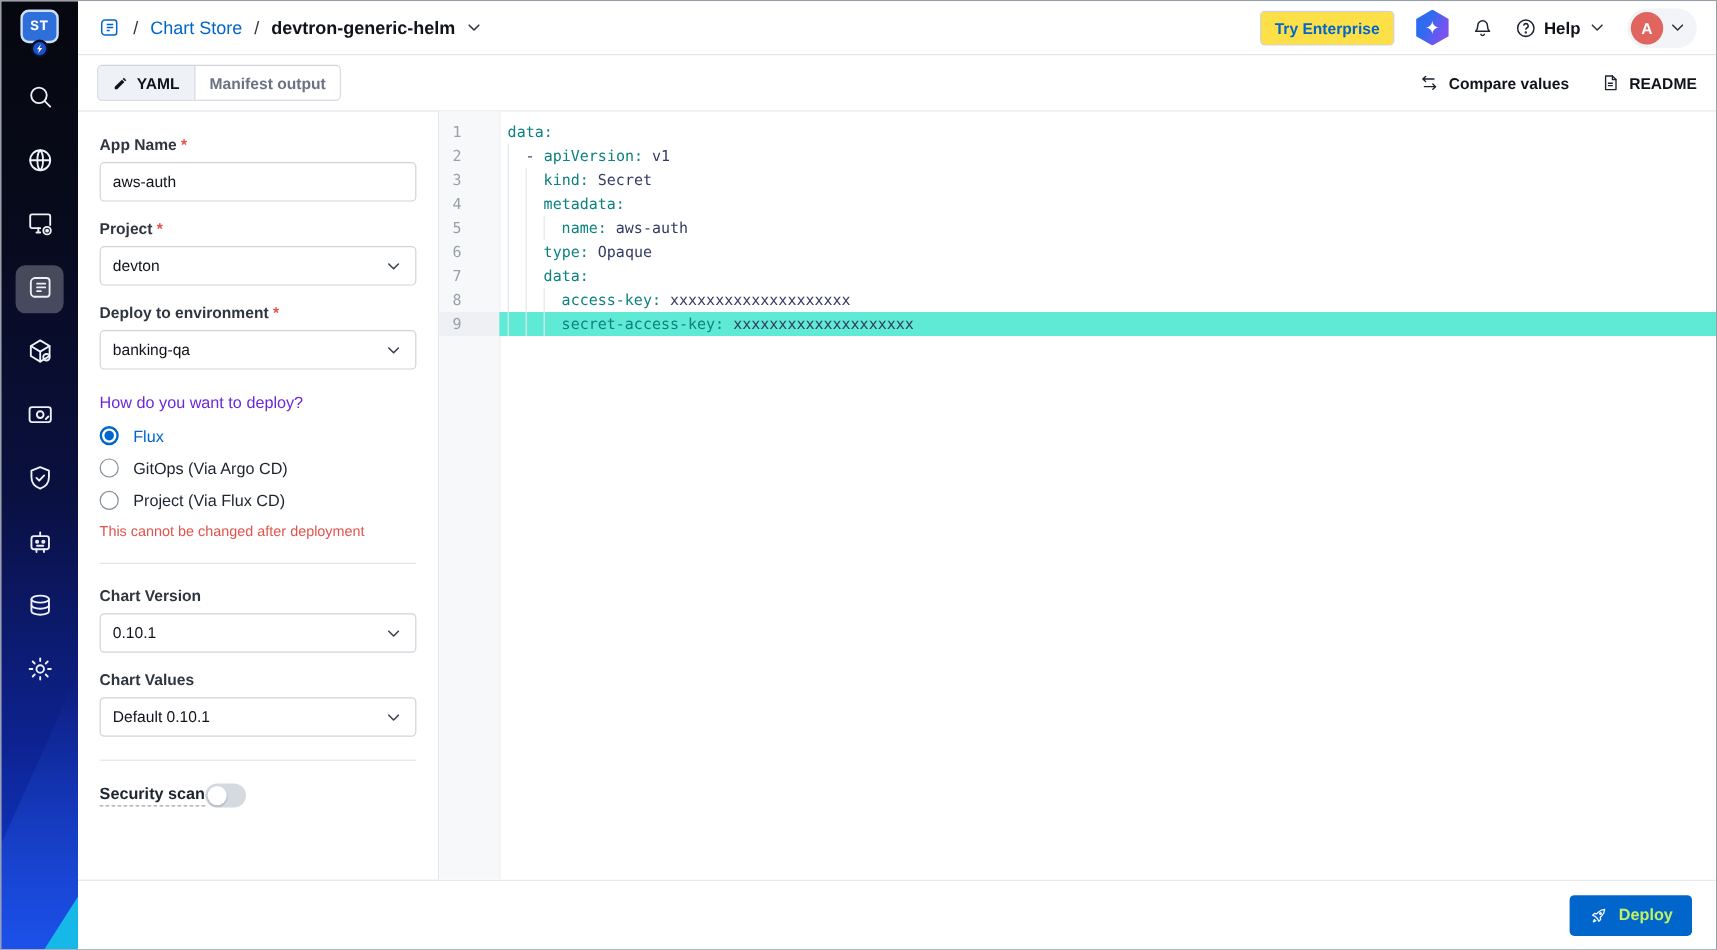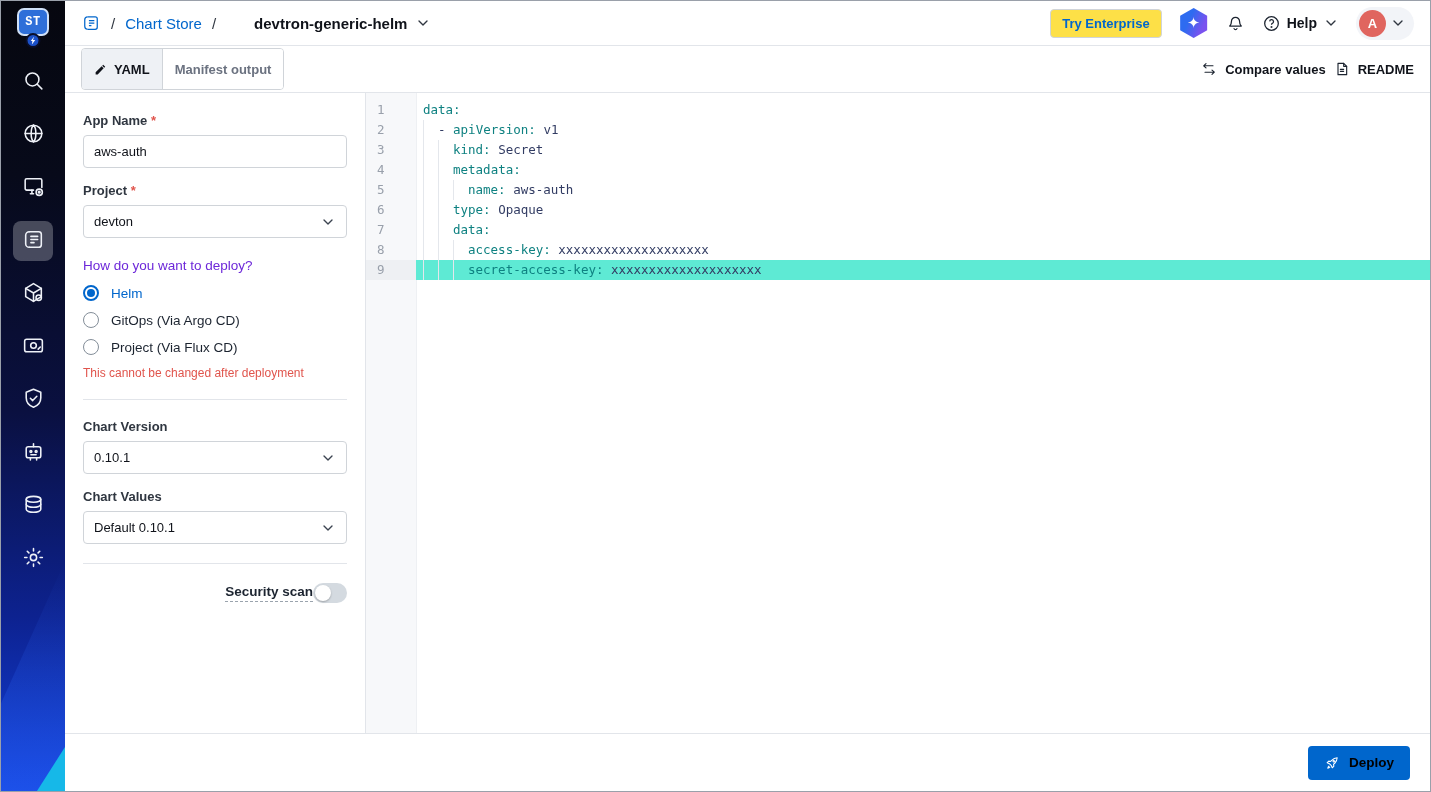--- a/index.html
+++ b/index.html
@@ -47,21 +47,21 @@
   .nav-btn.active { background:rgba(255,255,255,.26); }
 
   
   .main { flex:1; display:flex; flex-direction:column; min-width:0; background:#fff; }
 
   
   .topbar { height:45px; flex:0 0 45px; border-bottom:1px solid #e2e5ea; display:flex; align-items:center; padding:0 16px; gap:8px; }
   .crumb-icon svg { width:20px; height:20px; stroke:#0066cc; fill:none; stroke-width:1.5; display:block; }
   .crumb-sep { color:#2f3640; font-size:15px; margin:0 2px; }
   .crumb-link { color:#0066cc; font-size:15px; cursor:pointer; text-decoration:none; }
-  .crumb-current { color:#10131a; font-size:15px; font-weight:bold;margin-left:28px; }
+  .crumb-current { color:#10131a; font-size:15px; font-weight:bold; }
   .chev { width:16px; height:16px; stroke:#2f3640; fill:none; stroke-width:2; stroke-linecap:round; stroke-linejoin:round; }
   .topbar-right { margin-left:auto; display:flex; align-items:center; gap:17px; }
   .btn-enterprise {
     border:1px solid #d0d4d9; background:#fde047; border-radius:4px; color:#0066cc;
     font-weight:bold; font-size:13px; padding:6px 11px; cursor:pointer; font-family:inherit;
   }
   .ai-hex {
     width:30px; height:30px; display:flex; align-items:center; justify-content:center; cursor:pointer;
     background:linear-gradient(115deg,#2e6bf0 35%,#7a52ef 75%);
     clip-path:polygon(50% 0%, 95% 26%, 95% 74%, 50% 100%, 5% 74%, 5% 26%);
@@ -69,26 +69,26 @@
   }
   .icon-btn { background:none; border:none; padding:0; cursor:pointer; display:flex; align-items:center; color:#1c2430; }
   .icon-btn svg { width:19px; height:19px; stroke:currentColor; fill:none; stroke-width:1.6; stroke-linecap:round; stroke-linejoin:round; }
   .help-group { display:flex; align-items:center; gap:6px; cursor:pointer; color:#10131a; font-size:14px; font-weight:bold; }
   .help-group svg.q { width:19px; height:19px; stroke:#1c2430; fill:none; stroke-width:1.6; }
   .avatar-pill { display:flex; align-items:center; gap:4px; background:#f2f4f8; border-radius:17px; padding:3px 8px 3px 3px; cursor:pointer; }
   .avatar { width:27px; height:27px; border-radius:50%; background:#e0655f; color:#fff; font-size:13px; font-weight:bold; display:flex; align-items:center; justify-content:center; }
 
   
   .toolbar { height:47px; flex:0 0 47px; border-bottom:1px solid #e2e5ea; display:flex; align-items:center; padding:0 16px; }
-  .seg { display:flex; height:42px; border:1px solid #d0d4d9; border-radius:4px; overflow:hidden; }
+  .seg { display:flex; height:30px; border:1px solid #d0d4d9; border-radius:4px; overflow:hidden; }
   .seg-item { display:flex; align-items:center; gap:7px; padding:0 12px; font-size:13px; cursor:pointer; }
   .seg-item.sel { background:#eef1f5; color:#10131a; font-weight:bold; border-right:1px solid #d0d4d9; }
   .seg-item.unsel { background:#fff; color:#6b7280; font-weight:600; }
   .seg-item svg { width:13px; height:13px; fill:#10131a; }
-  .toolbar-right { margin-left:auto; display:flex; align-items:center; gap:8px; }
+  .toolbar-right { margin-left:auto; display:flex; align-items:center; gap:26px; }
   .tool-link { display:flex; align-items:center; gap:8px; font-size:13px; font-weight:bold; color:#10131a; cursor:pointer; }
   .tool-link svg { width:16px; height:16px; stroke:#1c2430; fill:none; stroke-width:1.7; stroke-linecap:round; stroke-linejoin:round; }
 
   
   .content { flex:1; display:flex; min-height:0; }
 
   
   .left-panel { width:301px; flex:0 0 301px; border-right:1px solid #e2e5ea; padding:20px 18px 0 18px; overflow:hidden; }
   .fgroup { margin-bottom:15px; }
   .flabel { font-size:13px; color:#2f3640; margin-bottom:7px;font-weight:bold; }
@@ -101,21 +101,21 @@
   .tselect svg { width:16px; height:16px; stroke:#3b4350; fill:none; stroke-width:2; stroke-linecap:round; stroke-linejoin:round; }
   .section-title { font-size:13.5px; color:#6d28d9; margin:20px 0 12px 0; }
   .radio-row { display:flex; align-items:center; gap:12px; margin-bottom:11px; cursor:pointer; }
   .radio { width:16px; height:16px; border-radius:50%; border:1.5px solid #848e99; position:relative; flex:0 0 16px; }
   .radio.sel { border:2px solid #0066cc; }
   .radio.sel::after { content:""; position:absolute; left:50%; top:50%; transform:translate(-50%,-50%); width:8px; height:8px; border-radius:50%; background:#0066cc; }
   .radio-label { font-size:13.5px; color:#1c2430; }
   .radio-label.sel { color:#0066cc; }
   .warn-text { font-size:12px; color:#e0544c; margin:6px 0 0 0; }
   .divider { border:none; border-top:1px solid #e2e5ea; margin:19px 0; }
-  .scan-row { display:flex; align-items:center; justify-content:flex-end; margin-top:4px; }
+  .scan-row { display:flex; align-items:center; justify-content:flex-start; margin-top:4px; }
   .scan-label { font-size:13.5px; font-weight:bold; color:#1c2430; border-bottom:1px dashed #9aa3ad; padding-bottom:2px; cursor:help; }
   .toggle { width:34px; height:20px; border-radius:10px; background:#d4dae0; position:relative; cursor:pointer; }
   .toggle-knob { position:absolute; left:2px; top:2px; width:16px; height:16px; border-radius:50%; background:#fff; box-shadow:0 1px 2px rgba(0,0,0,.25); }
 
   
   .editor { flex:1; position:relative; overflow:hidden; background:#fff; padding-top:7px;
     font-family:"DejaVu Sans Mono", monospace; font-size:12.5px; }
   .editor::before { content:""; position:absolute; left:0; top:0; bottom:0; width:50px; background:#f7f8fa; border-right:1px solid #eef0f3; }
   .cm-line { display:flex; height:20px; line-height:20px; position:relative; }
   .cm-line.active .codepart { background:#5eead4; }
@@ -123,21 +123,21 @@
   .ln { width:50px; flex:0 0 50px; padding-left:11px; color:#99a0ab; position:relative; z-index:1; background:#f7f8fa; }
   .codepart { flex:1; padding-left:7px; white-space:pre; color:#323c63; }
   .ind { display:inline-block; width:15px; height:20px; border-left:1px solid #e4e7ec; vertical-align:top; }
   .k { color:#0e8181; }
   .t { color:#323c63; }
   .v { color:#323c63; }
 
   
   .bottombar { height:58px; flex:0 0 58px; border-top:1px solid #e2e5ea; display:flex; align-items:center; justify-content:flex-end; padding:0 20px; background:#fff; }
   .btn-deploy {
-    background:#0066cc; color:#000000; border:none; border-radius:4px; height:34px; padding:11px 16px;
+    background:#0066cc; color:#bef264; border:none; border-radius:4px; height:34px; padding:11px 16px;
     font-size:13.5px; font-weight:bold; font-family:inherit; display:flex; align-items:center; gap:9px; cursor:pointer;
   }
   .btn-deploy svg { width:16px; height:16px; stroke:#fff; fill:none; stroke-width:1.6; stroke-linecap:round; stroke-linejoin:round; }
 </style>
 </head>
 <body>
 
 <div class="window">
 
   <aside class="sidebar">
@@ -316,26 +316,37 @@
             <span>Project</span> <span class="req">*</span>
           </div>
           <div class="tselect">
             <span>devton</span>
             <svg viewBox="0 0 24 24">
                 <path d="M6 9l6 6 6-6"></path>
               </svg>
           </div>
         </div>
 
+        <div class="fgroup">
+          <div class="flabel">
+            <span>Deploy to environment</span> <span class="req">*</span>
+          </div>
+          <div class="tselect">
+            <span>banking-qa</span>
+            <svg viewBox="0 0 24 24">
+                <path d="M6 9l6 6 6-6"></path>
+              </svg>
+          </div>
+        </div>
 
         <div class="section-title">How do you want to deploy?</div>
         <div>
             <div class="radio-row">
               <span class="radio sel"></span>
-              <span class="radio-label sel">Helm</span>
+              <span class="radio-label sel">Flux</span>
             </div>
             <div class="radio-row">
               <span class="radio"></span>
               <span class="radio-label">GitOps (Via Argo CD)</span>
             </div>
             <div class="radio-row">
               <span class="radio"></span>
               <span class="radio-label">Project (Via Flux CD)</span>
             </div>
           </div>

